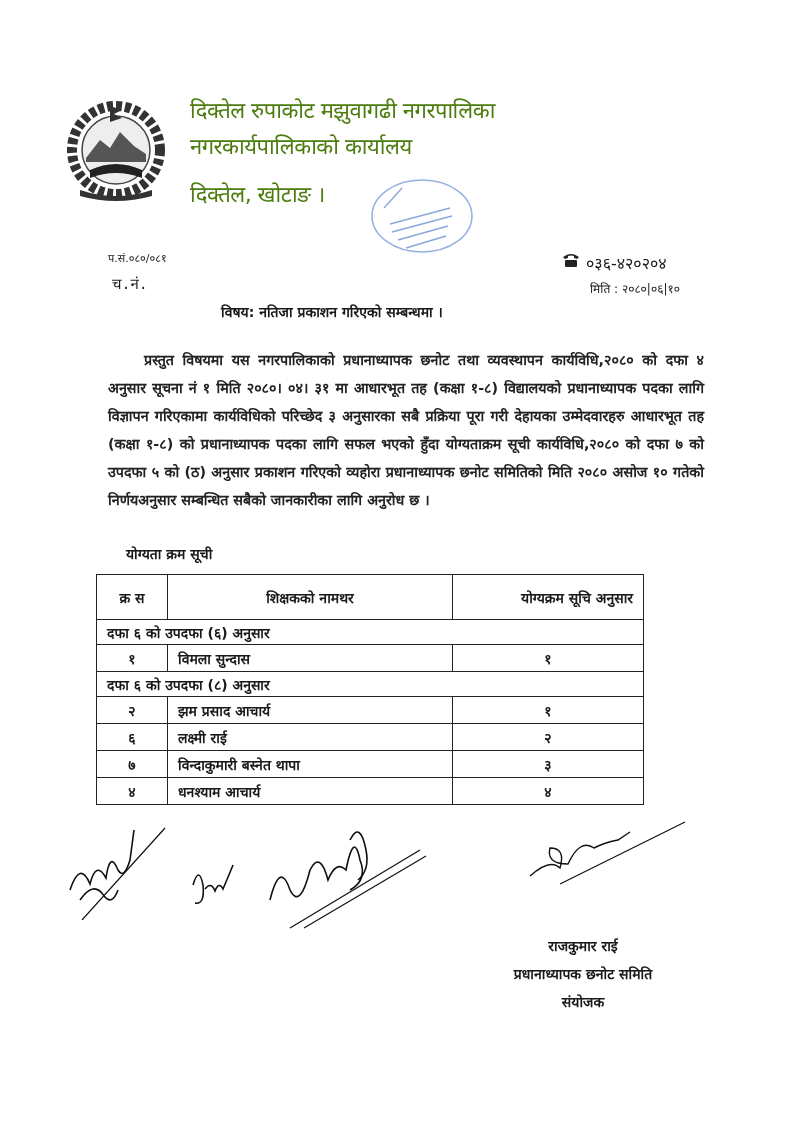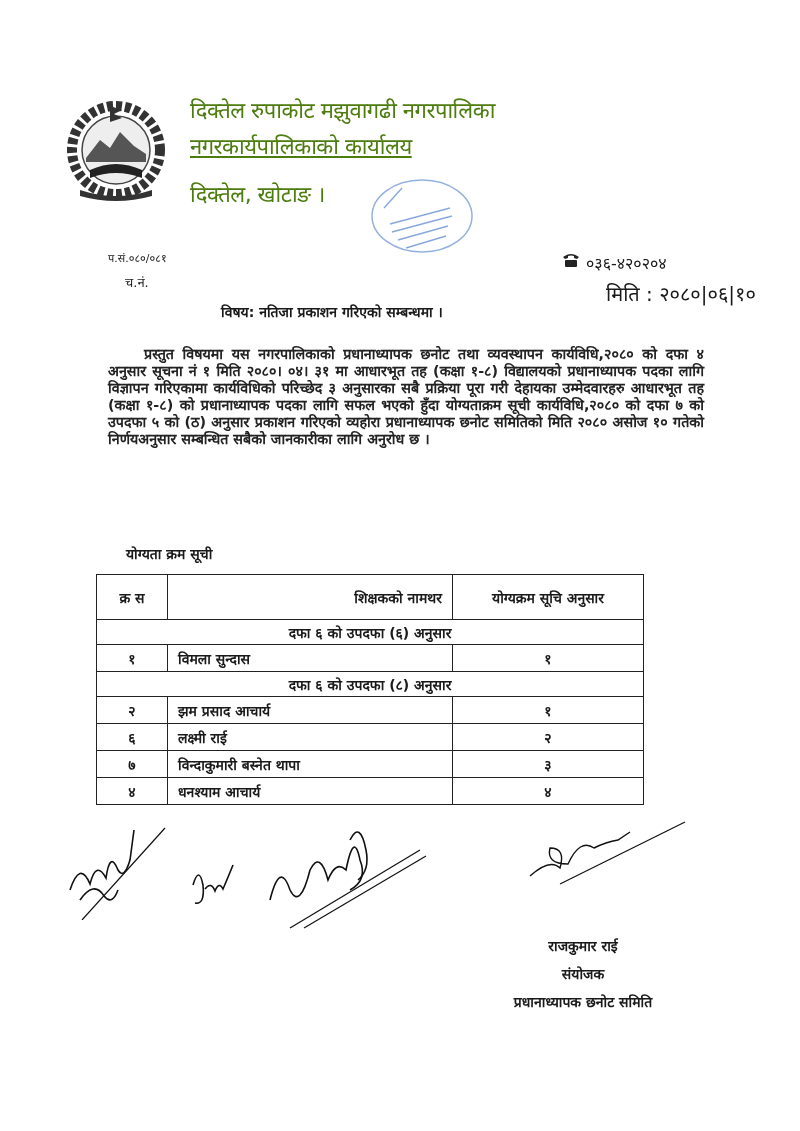--- a/index.html
+++ b/index.html
@@ -4,43 +4,43 @@
 <style>
   html, body { margin: 0; padding: 0; }
   body {
     width: 800px; height: 1131px; background: #ffffff; position: relative;
     font-family: "DejaVu Sans", sans-serif; color: #1a1a1a; overflow: hidden;
   }
   .abs { position: absolute; }
   .emblem { left: 60px; top: 92px; width: 112px; height: 112px; }
   .hdr { left: 190px; width: 460px; text-align: left; font-size: 22px; line-height: 1; color: #4d7c0f; letter-spacing: -0.5px; }
   .h1 { top: 100px; }
-  .h2 { top: 136px; text-decoration: underline; }
+  .h2 { top: 136px; }
   .h3 { top: 184px; }
   .stamp { left: 362px; top: 178px; width: 120px; height: 82px; }
   .ref { left: 108px; top: 250px; font-size: 11px; }
-  .chn { left: 125px; top: 273px; font-size: 13px; }
+  .chn { left: 112px; top: 273px; font-size: 15px; font-family: Liberation Mono, monospace; }
   .phone { left: 562px; top: 252px; font-size: 16px; display: flex; align-items: flex-start; gap: 6px; }
-  .date { left: 606px; top: 280px; font-size: 20px; }
+  .date { left: 590px; top: 280px; font-size: 12px; }
   .subject { left: 0; width: 664px; top: 302px; text-align: center; font-size: 14px; font-weight: bold; }
   .body-text {
-    left: 108px; top: 346px; width: 596px; font-size: 14.3px; line-height: 17px;
+    left: 108px; top: 346px; width: 596px; font-size: 14.3px; line-height: 28px;
     text-align: justify; font-weight: bold; color: #222;
   }
   .body-text .indent { display: inline-block; width: 36px; }
   .list-title { left: 114px; top: 544px; font-size: 14px; font-weight: bold; margin-left: 12px; }
   table.merit {
     position: absolute; left: 96px; top: 574px; width: 548px;
     border-collapse: collapse; font-size: 14px; font-weight: bold;
   }
   table.merit td, table.merit th { border: 1.5px solid #222; padding: 0 10px; height: 26px; font-weight: bold; }
-  table.merit th { height: 44px; text-align: right; }
+  table.merit th { height: 44px; text-align: center; }
   table.merit .sn { width: 50px; text-align: center; margin-left: 45px; }
   table.merit .rank { width: 170px; text-align: center; }
-  table.merit .section td { text-align: center; height: 24px; }
+  table.merit .section td { text-align: left; height: 24px; }
   .sig { position: absolute; }
   .signer { left: 498px; top: 884px; width: 170px; text-align: center; font-size: 14px; font-weight: bold; line-height: 28px; margin-top: 48px; }
   .signer .title { display: block; }
 </style>
 </head>
 <body>
 
 <svg class="abs emblem" viewBox="0 0 112 112">
   <circle cx="56" cy="58" r="44" fill="none" stroke="#333" stroke-width="10" stroke-dasharray="6 3"></circle>
   <circle cx="56" cy="58" r="34" fill="#eee" stroke="#444" stroke-width="1.5"></circle>
@@ -81,21 +81,21 @@
 
 <div class="abs body-text"><span class="indent"></span><span>प्रस्तुत विषयमा यस नगरपालिकाको प्रधानाध्यापक छनोट तथा व्यवस्थापन कार्यविधि,२०८० को दफा ४ अनुसार सूचना नं १ मिति २०८०। ०४। ३१ मा आधारभूत तह (कक्षा १-८) विद्यालयको प्रधानाध्यापक पदका लागि विज्ञापन गरिएकामा कार्यविधिको परिच्छेद ३ अनुसारका सबै प्रक्रिया पूरा गरी देहायका उम्मेदवारहरु आधारभूत तह (कक्षा १-८) को प्रधानाध्यापक पदका लागि सफल भएको हुँदा योग्यताक्रम सूची कार्यविधि,२०८० को दफा ७ को उपदफा ५ को (ठ) अनुसार प्रकाशन गरिएको व्यहोरा प्रधानाध्यापक छनोट समितिको मिति २०८० असोज १० गतेको निर्णयअनुसार सम्बन्धित सबैको जानकारीका लागि अनुरोध छ ।</span></div>
 
 <div class="abs list-title">योग्यता क्रम सूची</div>
 
 <table class="merit">
   <tbody>
       <tr>
     <th class="sn" style="text-align:center">क्र स</th>
     <th>शिक्षकको नामथर</th>
-    <th class="rank" style="text-align:center">योग्यक्रम  सूचि अनुसार</th>
+    <th class="rank" style="text-align:right">योग्यक्रम  सूचि अनुसार</th>
   </tr>
   <tr class="section">
     <td colspan="3">दफा ६ को उपदफा (६) अनुसार</td>
   </tr>
   <tr>
     <td class="sn">१</td>
     <td>विमला सुन्दास</td>
     <td class="rank">१</td>
   </tr>
   <tr class="section">
@@ -139,15 +139,15 @@
   <line x1="54" y1="108" x2="176" y2="36" stroke="#111" stroke-width="1.2"></line>
 </svg>
 
 <svg class="sig" style="left:520px;top:818px" width="170" height="70" viewBox="0 0 170 70">
   <path d="M10 58 Q30 40 40 50 Q46 30 30 30 Q26 46 48 46 Q60 20 74 30 Q86 24 98 22 L110 14" fill="none" stroke="#111" stroke-width="1.4"></path>
   <line x1="40" y1="66" x2="165" y2="4" stroke="#111" stroke-width="1.2"></line>
 </svg>
 
 <div class="abs signer">
   <span class="title">राजकुमार राई</span>
+  <span class="title">प्रधानाध्यापक छनोट समिति</span>
   <span class="title">संयोजक</span>
-  <span class="title">प्रधानाध्यापक छनोट समिति</span>
 </div>
 
 </body></html>

